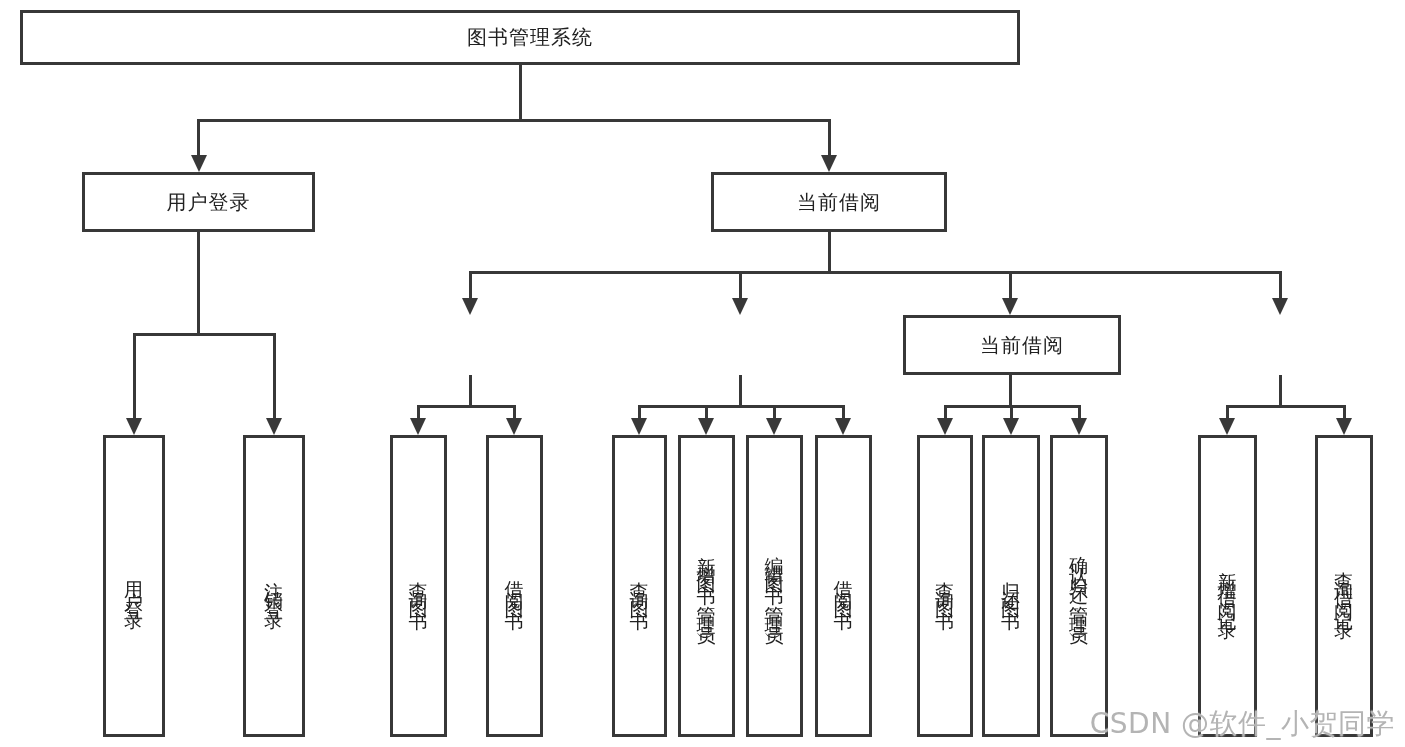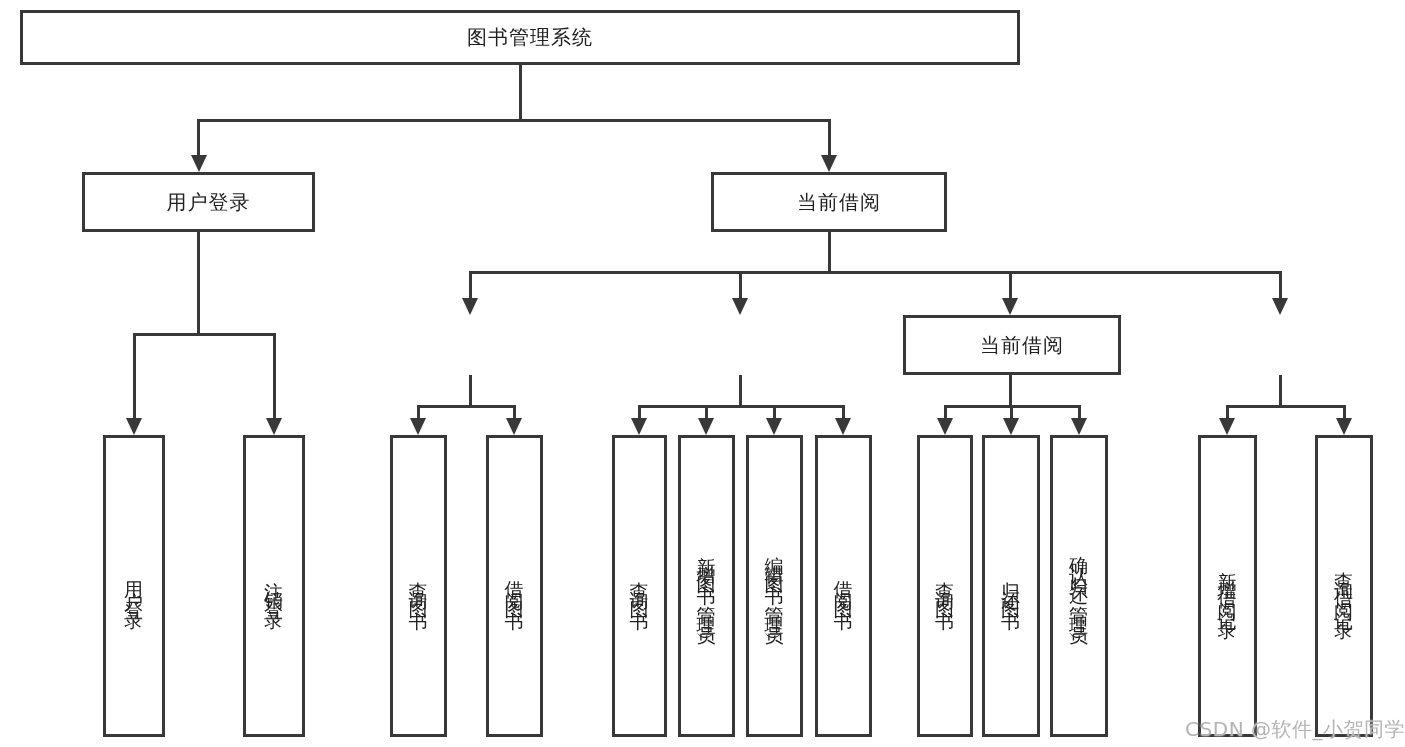--- a/index.html
+++ b/index.html
@@ -46,22 +46,22 @@
   .vline{position:absolute;width:3px;background:var(--line);}
   .hline{position:absolute;height:3px;background:var(--line);}
   .arrowhead{
     position:absolute;width:0;height:0;
     border-left:8px solid transparent;
     border-right:8px solid transparent;
     border-top:17px solid var(--line);
   }
   .watermark{
     position:absolute;
-    right:0;bottom:4px;
-    font-size:20px;
+    right:10px;bottom:4px;
+    font-size:28px;
     color:var(--watermark);
     text-shadow:0 0 2px #ffffff;
     z-index:10;
     letter-spacing:0.5px;
   }
 </style>
 </head>
 <body>
 
 <div class="canvas">

